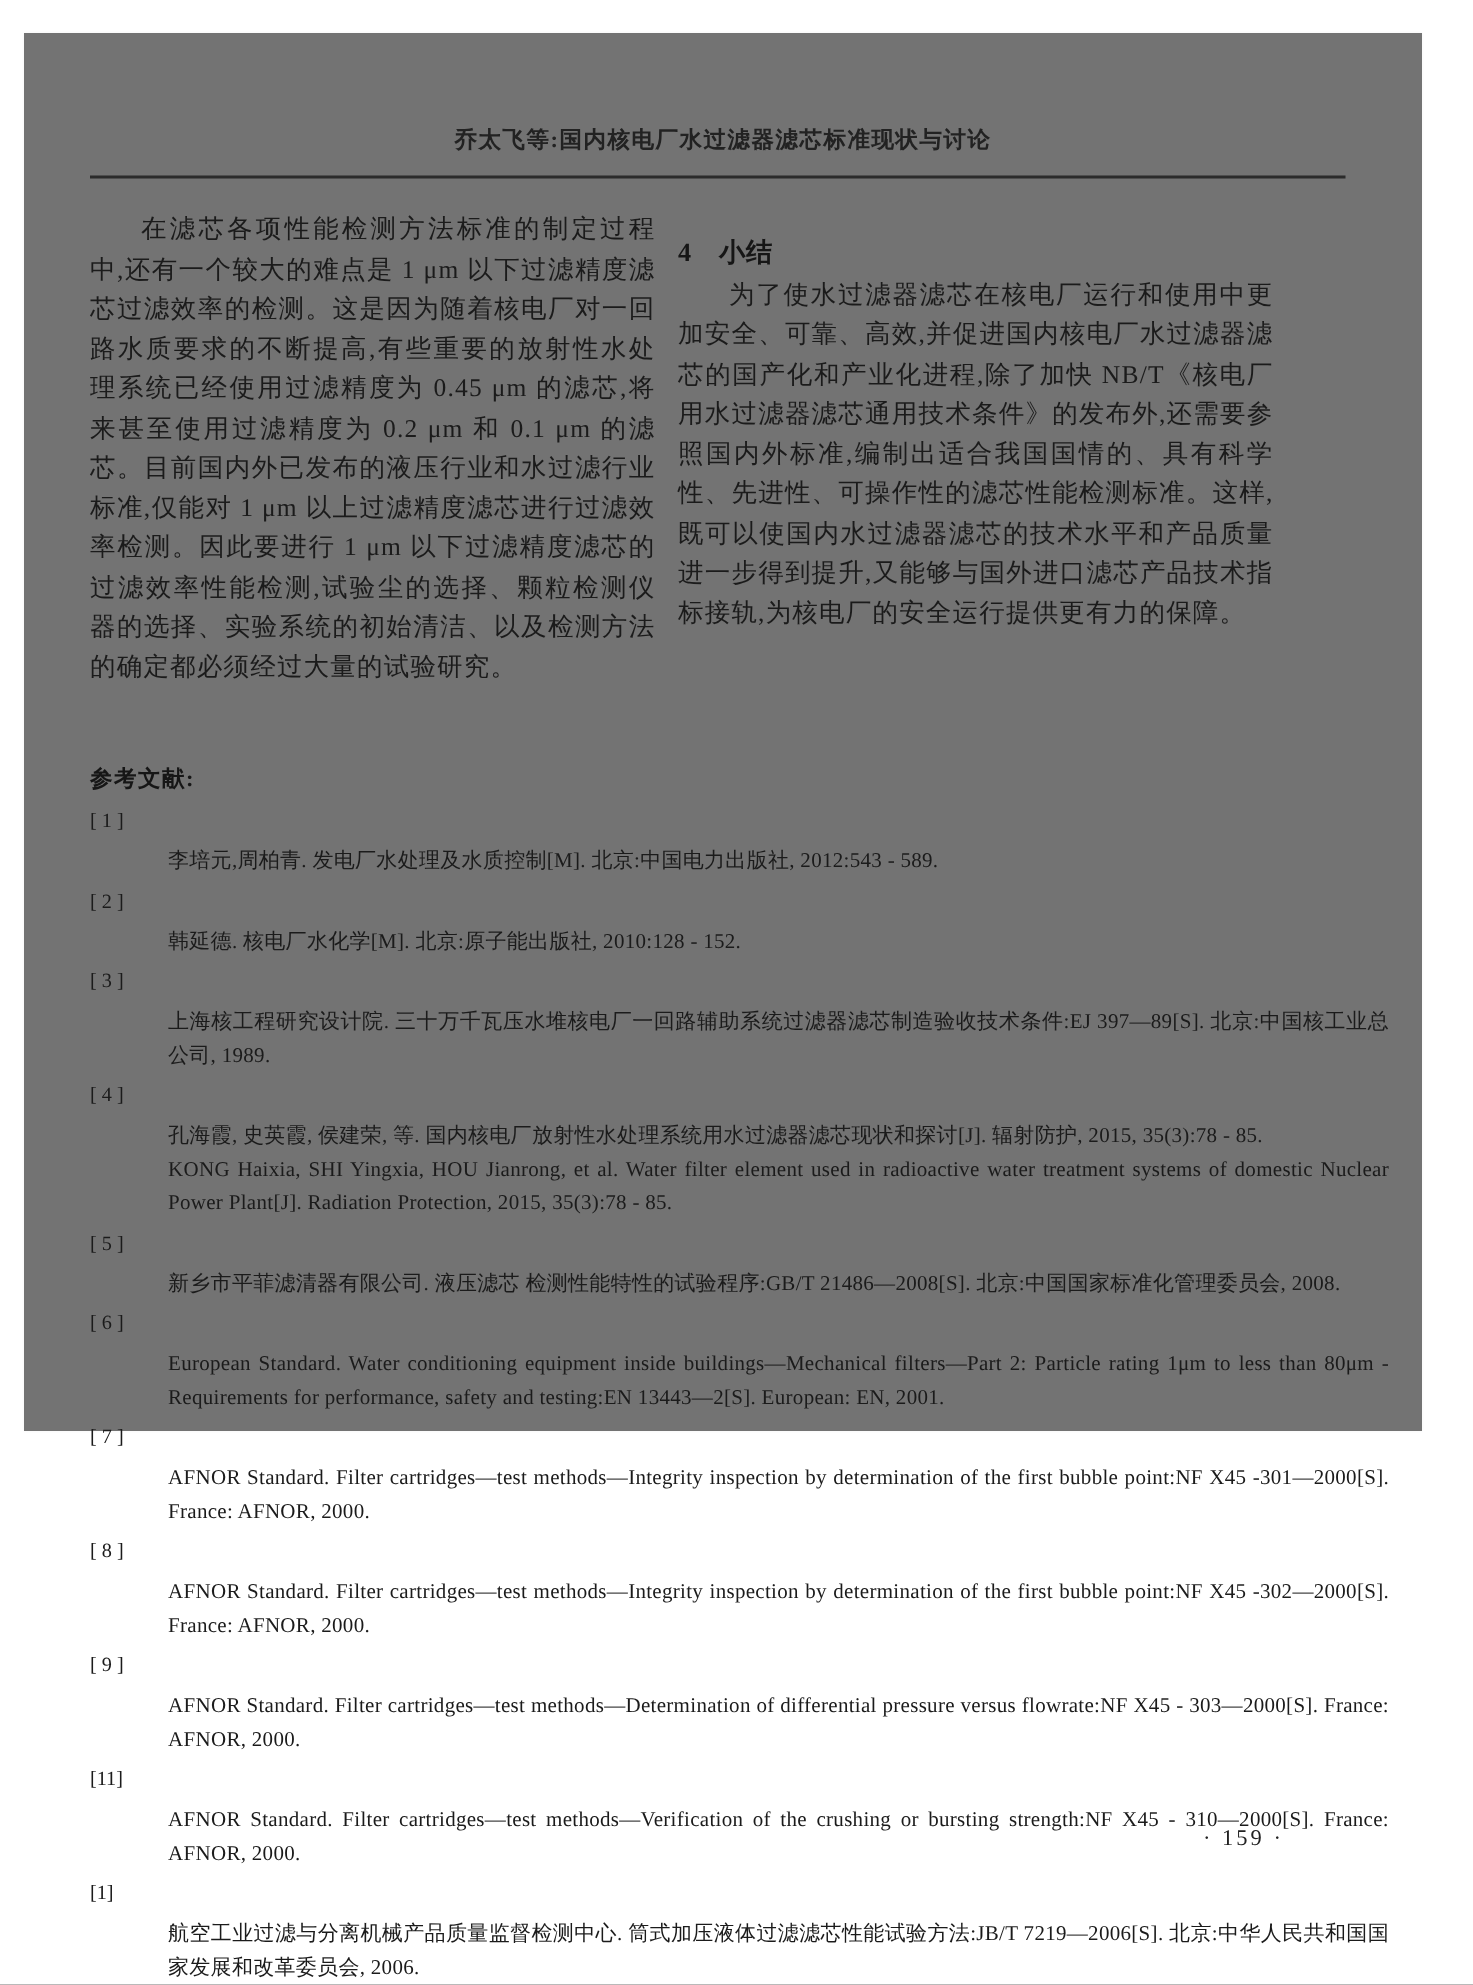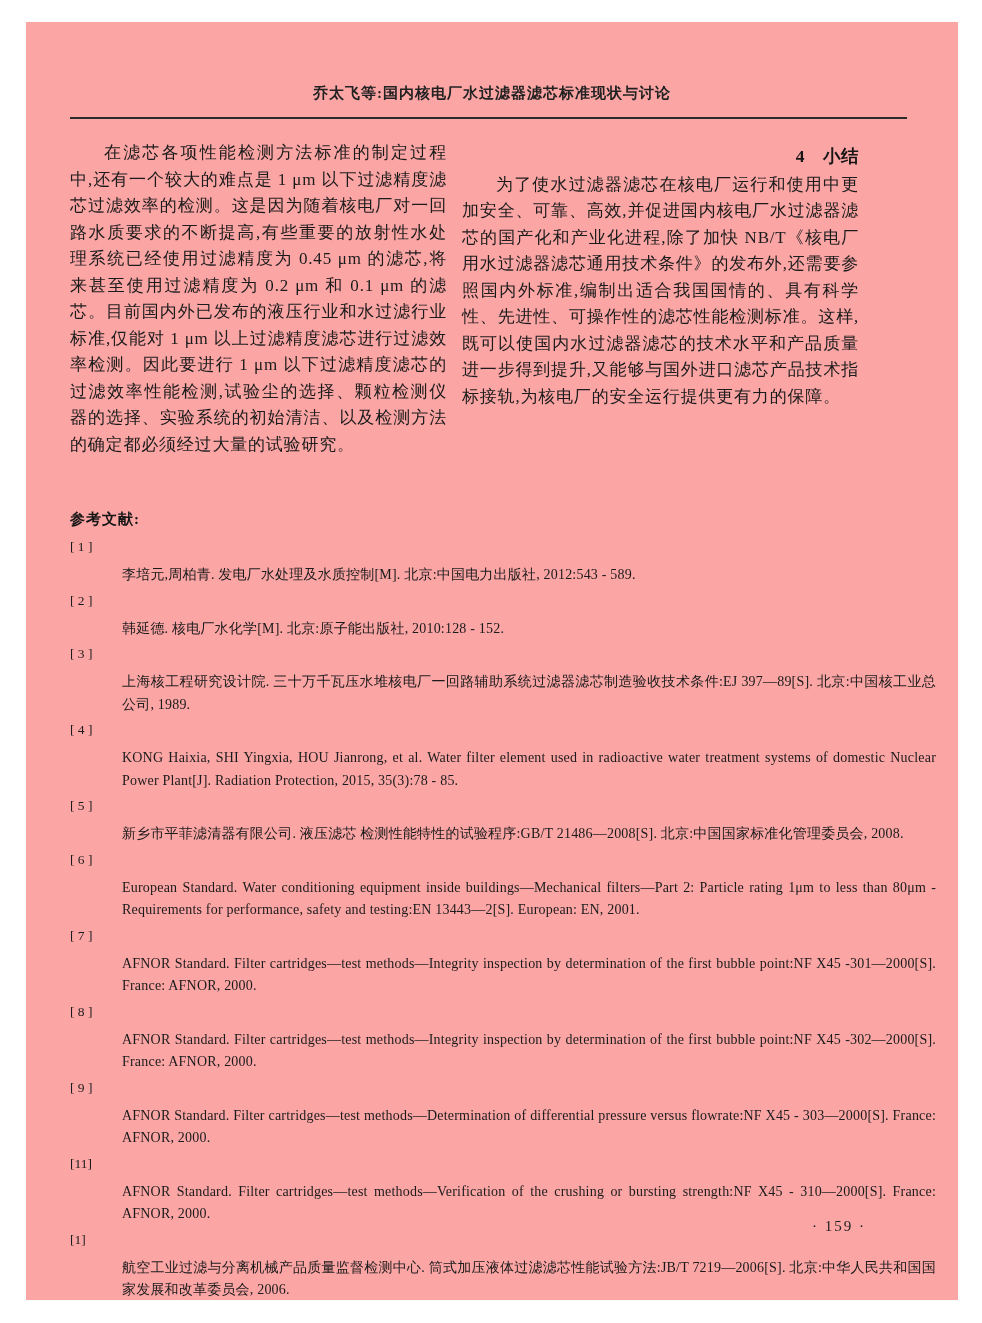--- a/index.html
+++ b/index.html
@@ -4,22 +4,22 @@
 <style>
   html,body{margin:0;padding:0;}
   body{
     width:982px;height:1323px;position:relative;
     background:#ffffff;
     font-family:"Liberation Serif","DejaVu Serif",serif;
     color:#1c1c1c;
     -webkit-font-smoothing:antialiased;
   }
   .page{
-    position:absolute;left:26px;top:22px;width:932px;height:1278px;
-    background:#fca5a5;
+    position:absolute;left:16px;top:22px;width:932px;height:932px;
+    background:#737373;
     box-shadow:0 0 2px rgba(0,0,0,0.05);
   }
   .running-title{
     position:absolute;top:62px;left:0;width:100%;
     text-align:center;font-size:15px;font-weight:bold;
     letter-spacing:1px;color:#222;
   }
   .head-rule{
     position:absolute;top:95px;left:44px;width:837px;height:2px;
     background:#2b2b2b;
@@ -30,21 +30,21 @@
   }
   .col-left{width:377px;margin-right:15px;}
   .col-right{width:397px;}
   .body-par{
     font-size:17px;line-height:26.5px;text-align:justify;
     letter-spacing:0.8px;margin:0;color:#1b1b1b;
   }
   .indent{text-indent:2em;}
   .section-head{
     font-size:17.5px;font-weight:bold;line-height:26.5px;
-    letter-spacing:0.5px;color:#161616;margin:3px 0 2px 0;text-align:right;
+    letter-spacing:0.5px;color:#161616;margin:15px 0 2px 0;
   }
   .section-head .sec-num{margin-right:18px;}
   .refs-heading{
     position:absolute;top:488px;left:44px;
     font-size:15px;font-weight:bold;letter-spacing:1px;color:#161616;
   }
   .refs{
     position:absolute;top:514px;left:44px;width:866px;
   }
   .ref-item{
@@ -104,20 +104,21 @@
     <div class="ref-item">
       <div class="ref-label">[ 3 ]</div>
       <div class="ref-body">
           <p class="ref-text">上海核工程研究设计院. 三十万千瓦压水堆核电厂一回路辅助系统过滤器滤芯制造验收技术条件:EJ 397—89[S]. 北京:中国核工业总公司, 1989.</p>
         </div>
     </div>
 
     <div class="ref-item">
       <div class="ref-label">[ 4 ]</div>
       <div class="ref-body">
+        <p class="ref-text">孔海霞, 史英霞, 侯建荣, 等. 国内核电厂放射性水处理系统用水过滤器滤芯现状和探讨[J]. 辐射防护, 2015, 35(3):78 - 85.</p>
         <p class="ref-translation">KONG Haixia, SHI Yingxia, HOU Jianrong, et al. Water filter element used in radioactive water treatment systems of domestic Nuclear Power Plant[J]. Radiation Protection, 2015, 35(3):78 - 85.</p>
       </div>
     </div>
 
     <div class="ref-item">
       <div class="ref-label">[ 5 ]</div>
       <div class="ref-body">
           <p class="ref-text">新乡市平菲滤清器有限公司. 液压滤芯 检测性能特性的试验程序:GB/T 21486—2008[S]. 北京:中国国家标准化管理委员会, 2008.</p>
         </div>
     </div>

